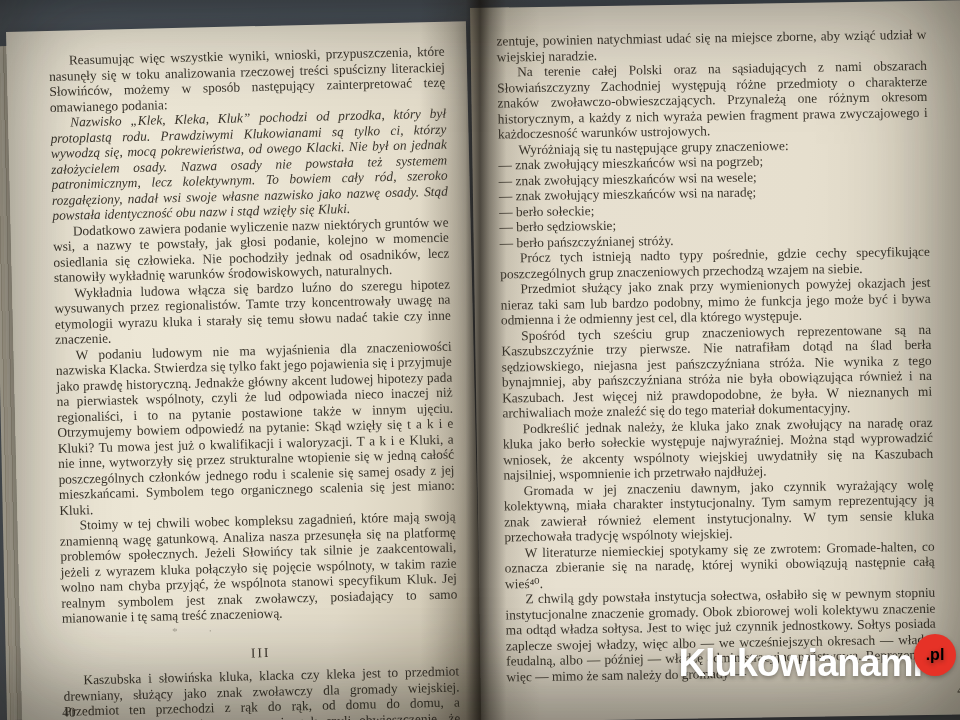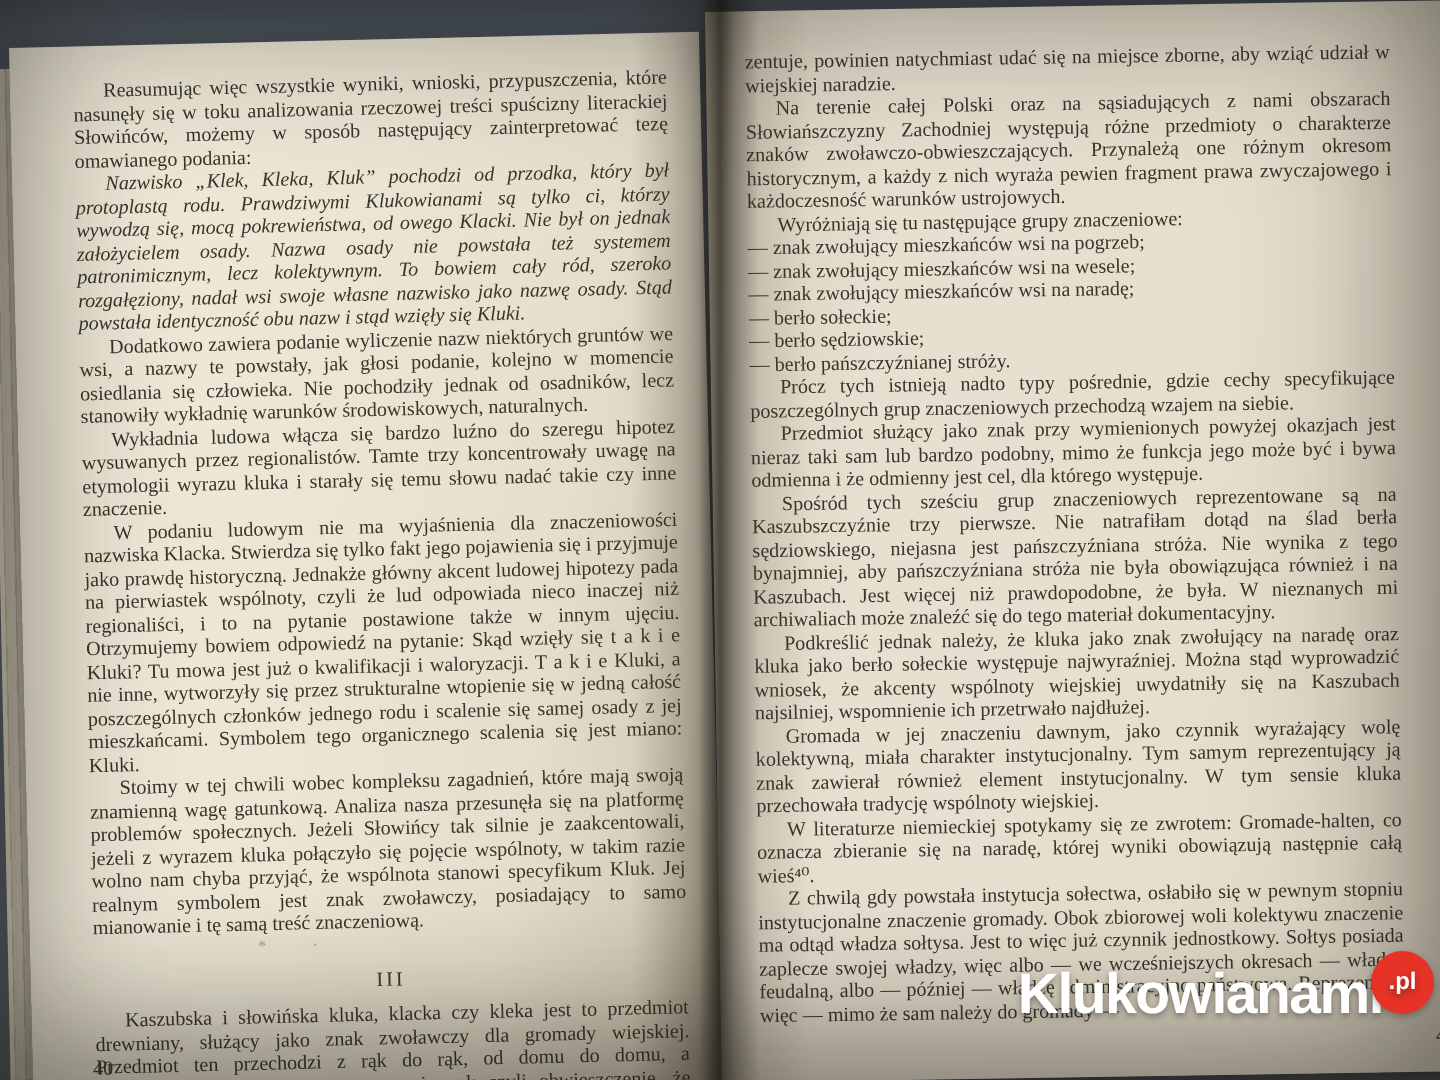--- a/index.html
+++ b/index.html
@@ -70,21 +70,21 @@
   .watermark{
     position:absolute;right:4px;bottom:28px;z-index:10;
     font-family:"Liberation Sans","DejaVu Sans",sans-serif;
     font-weight:bold;font-size:38px;letter-spacing:-1px;color:#ffffff;
     text-shadow:0 2px 4px rgba(40,35,28,.45);
     white-space:nowrap;
   }
   .pl-badge{
     display:inline-flex;align-items:center;justify-content:center;
     width:42px;height:42px;border-radius:50%;
-    background:#e63227;color:#ffffff;
+    background:#e63227;color:#000000;
     font-size:16px;letter-spacing:0;
     position:relative;top:-16px;margin-left:-8px;
     box-shadow:0 2px 4px rgba(40,35,28,.35);
   }
 </style>
 </head>
 <body>
 
 <div class="photo">
 

